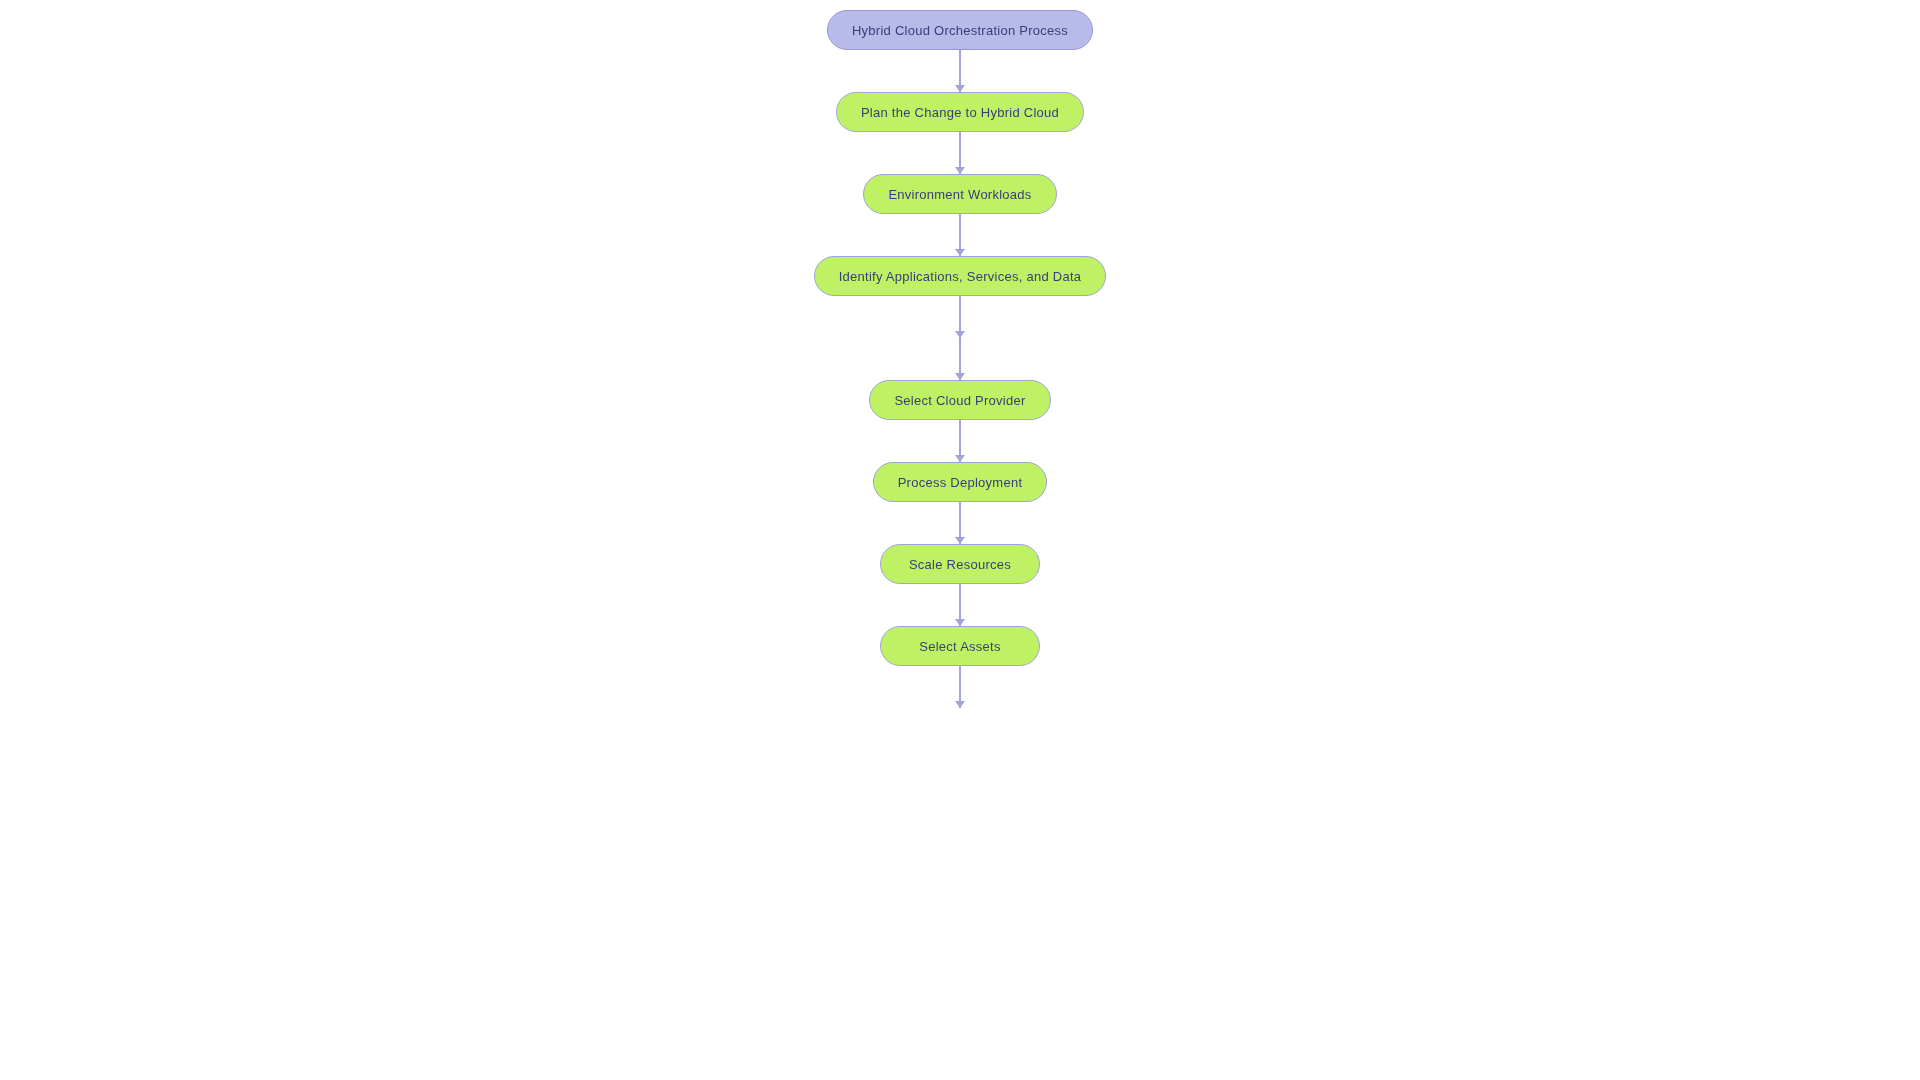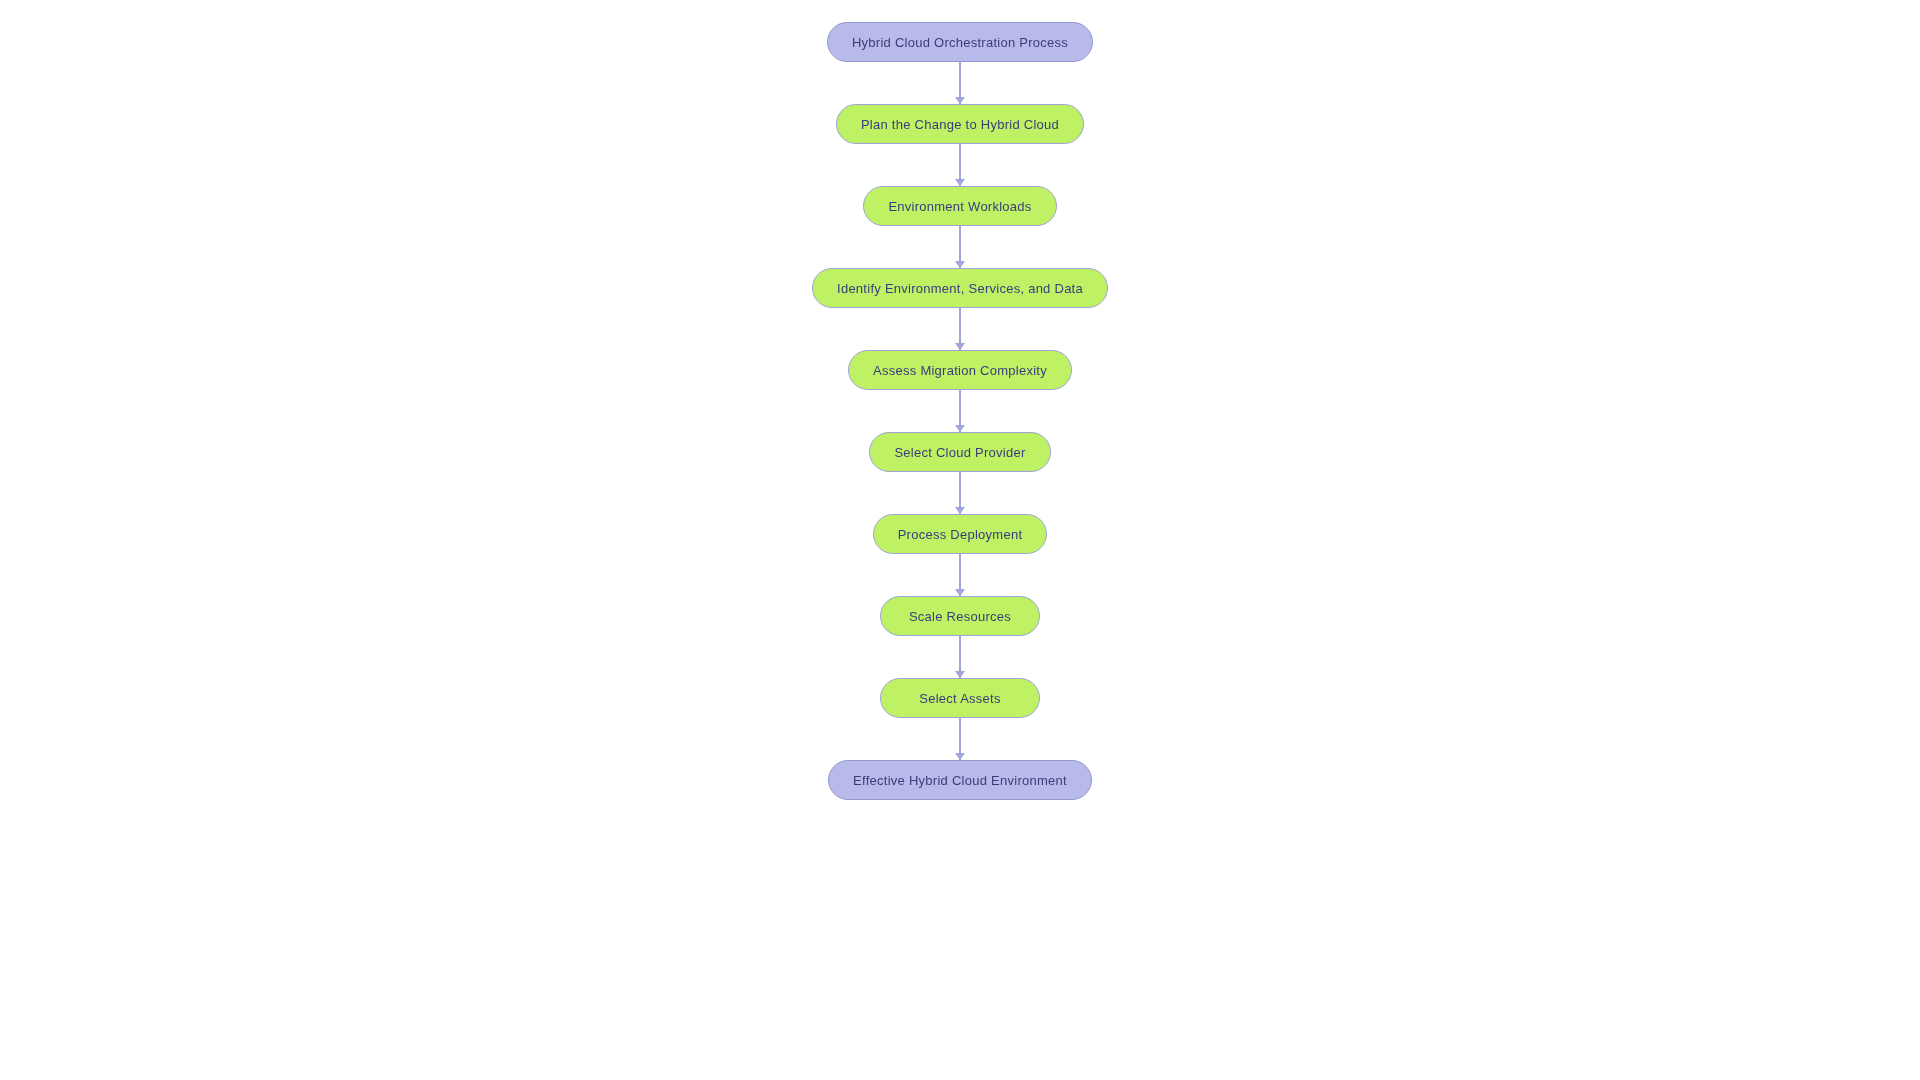--- a/index.html
+++ b/index.html
@@ -18,21 +18,20 @@
       align-items: flex-start;
       justify-content: center;
     }
 
     .diagram-container {
       display: flex;
       flex-direction: column;
       align-items: center;
       padding-top: 10px;
       position: relative;
-      margin-top: 12px;
     }
 
     .flow-node {
       display: flex;
       align-items: center;
       justify-content: center;
       border-radius: 50px;
       padding: 10px 24px;
       background-color: #bef264;
       border: 1.5px solid #a0a4d9;
@@ -82,38 +81,36 @@
   <div class="connector"></div>
 
   <div class="flow-node">Plan the Change to Hybrid Cloud</div>
 
   <div class="connector"></div>
 
   <div class="flow-node">Environment Workloads</div>
 
   <div class="connector"></div>
 
-  <div class="flow-node">Identify Environment, Services, and Data</div>
+  <div class="flow-node">Identify Applications, Services, and Data</div>
 
   <div class="connector"></div>
 
-  <div class="flow-node">Assess Migration Complexity</div>
 
   <div class="connector"></div>
 
   <div class="flow-node">Select Cloud Provider</div>
 
   <div class="connector"></div>
 
   <div class="flow-node">Process Deployment</div>
 
   <div class="connector"></div>
 
   <div class="flow-node">Scale Resources</div>
 
   <div class="connector"></div>
 
   <div class="flow-node">Select Assets</div>
 
   <div class="connector"></div>
 
-  <div class="flow-node start-end">Effective Hybrid Cloud Environment</div>
 </div>
 
 </body></html>

